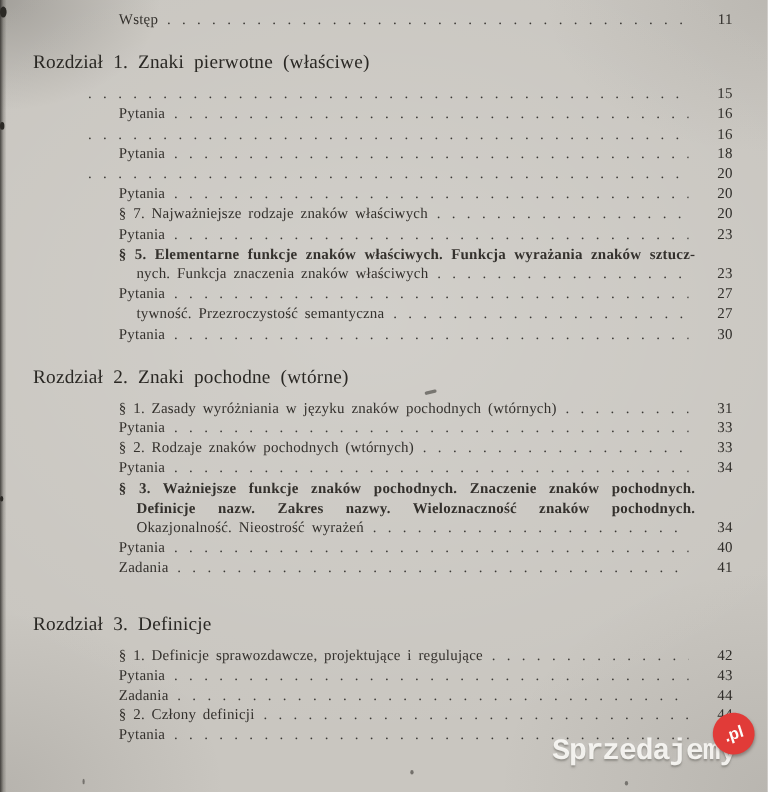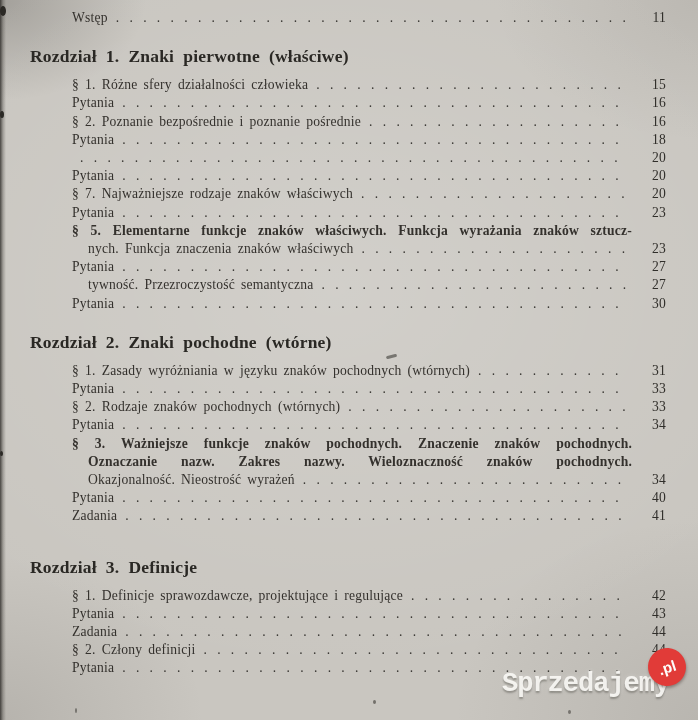--- a/index.html
+++ b/index.html
@@ -31,32 +31,32 @@
   .s6{left:568px;top:710px;width:3px;height:4px;opacity:.5;}
   .pen-mark{
     position:absolute;left:386px;top:355px;width:11px;height:3px;
     border-radius:2px;background:rgba(72,70,66,0.65);transform:rotate(-14deg);
   }
   .toc{
     position:absolute;left:0;top:0;right:0;
     padding:9px 32px 0 30px;
   }
   .heading{
-    font-size:17.5px;line-height:22px;font-weight:bold;
+    font-size:17.5px;line-height:22px;font-weight:normal;
     color:#2a2824;word-spacing:4.5px;letter-spacing:0.2px;
     margin:18px 0 9px 0;
   }
   #sections .section:nth-child(3) .heading{margin-top:30px;}
   .row{
     display:flex;align-items:baseline;
     font-size:13.6px;line-height:18.2px;
     word-spacing:2.5px;letter-spacing:0.2px;
     padding-left:42px;
   }
-  .row .label{white-space:nowrap;}
+  .row .label{white-space:nowrap;margin-left:36px;}
   .row.cont{padding-left:58px;align-items:flex-end;}
   .row.jline{
     display:block;
     text-align:justify;text-align-last:justify;
     padding-right:34px;
     font-weight:bold;
   }
   .fill{
     flex:1 1 auto;overflow:hidden;white-space:nowrap;
     margin:0 4px 0 8px;
@@ -104,31 +104,29 @@
         <div class="row">
           <span class="label">Wstęp</span>
           <span class="fill">. . . . . . . . . . . . . . . . . . . . . . . . . . . . . . . . . . . . . . . . . . . . . . . . . . . . . . . . . . . . . . . . . . . . . . . . . . . . . . . . </span>
           <span class="page">11</span>
         </div>
       </div>
     <div id="sections">
         <div class="section">
           <div class="heading">Rozdział 1. Znaki pierwotne (właściwe)</div>
           <div class="row">
-            <span class="label">§ 1. Różne sfery działalności człowieka</span>
             <span class="fill">. . . . . . . . . . . . . . . . . . . . . . . . . . . . . . . . . . . . . . . . . . . . . . . . . . . . . . . . . . . . . . . . . . . . . . . . . . . . . . . . </span>
             <span class="page">15</span>
           </div>
           <div class="row">
             <span class="label">Pytania</span>
             <span class="fill">. . . . . . . . . . . . . . . . . . . . . . . . . . . . . . . . . . . . . . . . . . . . . . . . . . . . . . . . . . . . . . . . . . . . . . . . . . . . . . . . </span>
             <span class="page">16</span>
           </div>
           <div class="row">
-            <span class="label">§ 2. Poznanie bezpośrednie i poznanie pośrednie</span>
             <span class="fill">. . . . . . . . . . . . . . . . . . . . . . . . . . . . . . . . . . . . . . . . . . . . . . . . . . . . . . . . . . . . . . . . . . . . . . . . . . . . . . . . </span>
             <span class="page">16</span>
           </div>
           <div class="row">
             <span class="label">Pytania</span>
             <span class="fill">. . . . . . . . . . . . . . . . . . . . . . . . . . . . . . . . . . . . . . . . . . . . . . . . . . . . . . . . . . . . . . . . . . . . . . . . . . . . . . . . </span>
             <span class="page">18</span>
           </div>
           <div class="row">
             <span class="fill">. . . . . . . . . . . . . . . . . . . . . . . . . . . . . . . . . . . . . . . . . . . . . . . . . . . . . . . . . . . . . . . . . . . . . . . . . . . . . . . . </span>
@@ -187,21 +185,21 @@
             <span class="label">§ 2. Rodzaje znaków pochodnych (wtórnych)</span>
             <span class="fill">. . . . . . . . . . . . . . . . . . . . . . . . . . . . . . . . . . . . . . . . . . . . . . . . . . . . . . . . . . . . . . . . . . . . . . . . . . . . . . . . </span>
             <span class="page">33</span>
           </div>
           <div class="row">
             <span class="label">Pytania</span>
             <span class="fill">. . . . . . . . . . . . . . . . . . . . . . . . . . . . . . . . . . . . . . . . . . . . . . . . . . . . . . . . . . . . . . . . . . . . . . . . . . . . . . . . </span>
             <span class="page">34</span>
           </div>
           <div class="row jline"><span class="label">§ 3. Ważniejsze funkcje znaków pochodnych. Znaczenie znaków pochodnych.</span></div>
-          <div class="row cont jline"><span class="label">Oznaczanie nazw. Zakres nazwy. Wieloznaczność znaków pochodnych.</span></div>
+          <div class="row cont jline"><span class="label">Definicje nazw. Zakres nazwy. Wieloznaczność znaków pochodnych.</span></div>
           <div class="row cont">
             <span class="label">Okazjonalność. Nieostrość wyrażeń</span>
             <span class="fill">. . . . . . . . . . . . . . . . . . . . . . . . . . . . . . . . . . . . . . . . . . . . . . . . . . . . . . . . . . . . . . . . . . . . . . . . . . . . . . . . </span>
             <span class="page">34</span>
           </div>
           <div class="row">
             <span class="label">Pytania</span>
             <span class="fill">. . . . . . . . . . . . . . . . . . . . . . . . . . . . . . . . . . . . . . . . . . . . . . . . . . . . . . . . . . . . . . . . . . . . . . . . . . . . . . . . </span>
             <span class="page">40</span>
           </div>

